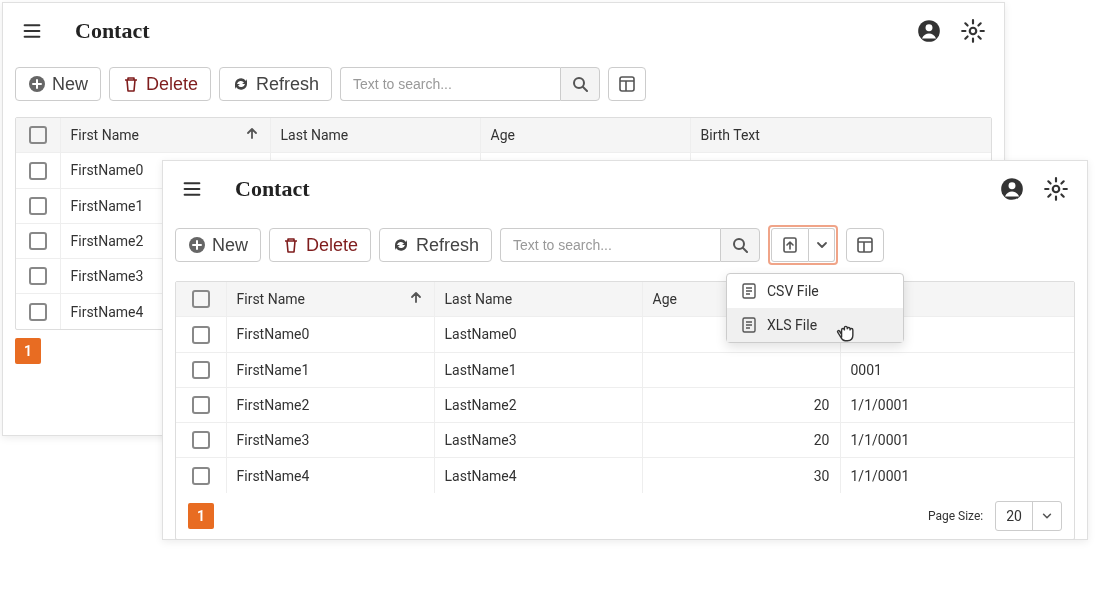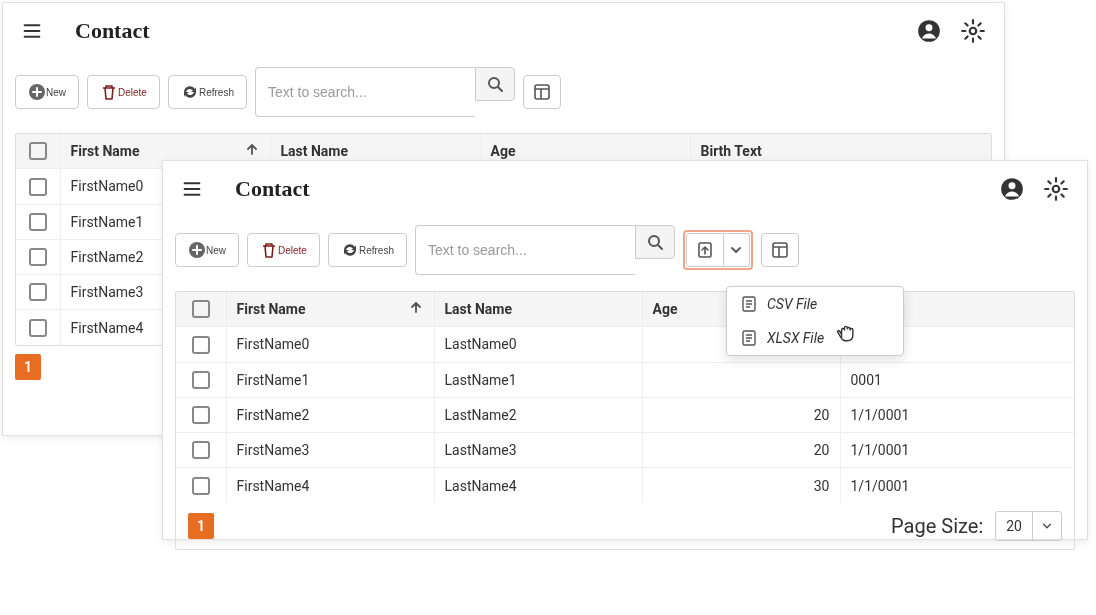--- a/index.html
+++ b/index.html
@@ -39,39 +39,40 @@
   .header-icon { margin-left: 18px; cursor: pointer; }
   .toolbar {
     display: flex;
     align-items: center;
     gap: 8px;
     padding: 8px 12px 16px 12px;
   }
   .btn {
     display: inline-flex;
     align-items: center;
+    gap: 6px;
     border: 1px solid #ccc;
     border-radius: 4px;
     background: #fff;
     padding: 6px 12px;
-    font-size: 10px;
+    font-size: 18px;
     cursor: pointer;
     height: 34px;
     color: #444;
   }
   .btn svg { flex-shrink: 0; }
   .btn.disabled { color: #7f1d1d; cursor: default; }
   .search-group { display: flex; }
   .search-input {
     border: 1px solid #ccc;
     border-right: none;
     border-radius: 4px 0 0 4px;
     padding: 16px 12px;
     width: 220px;
-    height: 50px;
+    height: 34px;
     font-size: 14px;
     color: #333;
   }
   .search-input::placeholder { color: #999; }
   .search-btn {
     border: 1px solid #ccc;
     border-radius: 0 4px 4px 0;
     background: #f4f4f4;
     width: 40px;
     height: 34px;
@@ -122,21 +123,21 @@
   th, td {
     text-align: left;
     padding: 8px 10px;
     border-bottom: 1px solid #eee;
     border-right: 1px solid #eee;
     font-size: 14px;
     color: #333;
   }
   th {
     background: #f5f5f5;
-    font-weight: 700;
+    font-weight: 400;
   }
   .col-check { width: 44px; text-align: center; }
   .col-age { text-align: right; }
   .checkbox {
     width: 18px; height: 18px;
     border: 2px solid #888;
     border-radius: 3px;
     display: inline-block;
     vertical-align: middle;
   }
@@ -152,21 +153,21 @@
     color: #fff;
     width: 26px;
     height: 26px;
     display: flex;
     align-items: center;
     justify-content: center;
     border-radius: 2px;
     font-weight: 600;
   }
   .pager .spacer { flex: 1; }
-  .page-size-label { font-size: 20px; }
+  .page-size-label { font-size: 12px; }
   .page-size-select {
     display: flex;
     align-items: center;
     border: 1px solid #ccc;
     border-radius: 3px;
     height: 30px;
   }
   .page-size-select .val { padding: 0 10px; }
   .page-size-select .caret { border-left: 1px solid #ccc; padding: 0 8px; height: 100%; display:flex; align-items:center;}
   .dropdown {
@@ -492,30 +493,30 @@
         <span class="caret">
             <svg width="12" height="12" viewBox="0 0 14 14">
               <use href="#i-caret"></use>
             </svg>
           </span>
       </div>
     </div>
   </div>
 </div>
 
-<div class="dropdown" style="left:726px; top:286px;font-style:italic;" id="export-dd">
+<div class="dropdown" style="left:726px; top:273px;" id="export-dd">
     <div class="dropdown-item">
       <svg width="16" height="18" viewBox="0 0 16 18">
         <use href="#i-file"></use>
       </svg>
       <span>CSV File</span>
     </div>
-    <div class="dropdown-item">
+    <div class="dropdown-item hover">
       <svg width="16" height="18" viewBox="0 0 16 18">
         <use href="#i-file"></use>
       </svg>
-      <span>XLSX File</span>
+      <span>XLS File</span>
     </div>
   </div>
 
 <svg class="cursor-hand" width="26" height="26" viewBox="0 0 24 24" style="left:834px; top:318px;">
     <use href="#i-hand"></use>
   </svg>
 
 </body></html>

